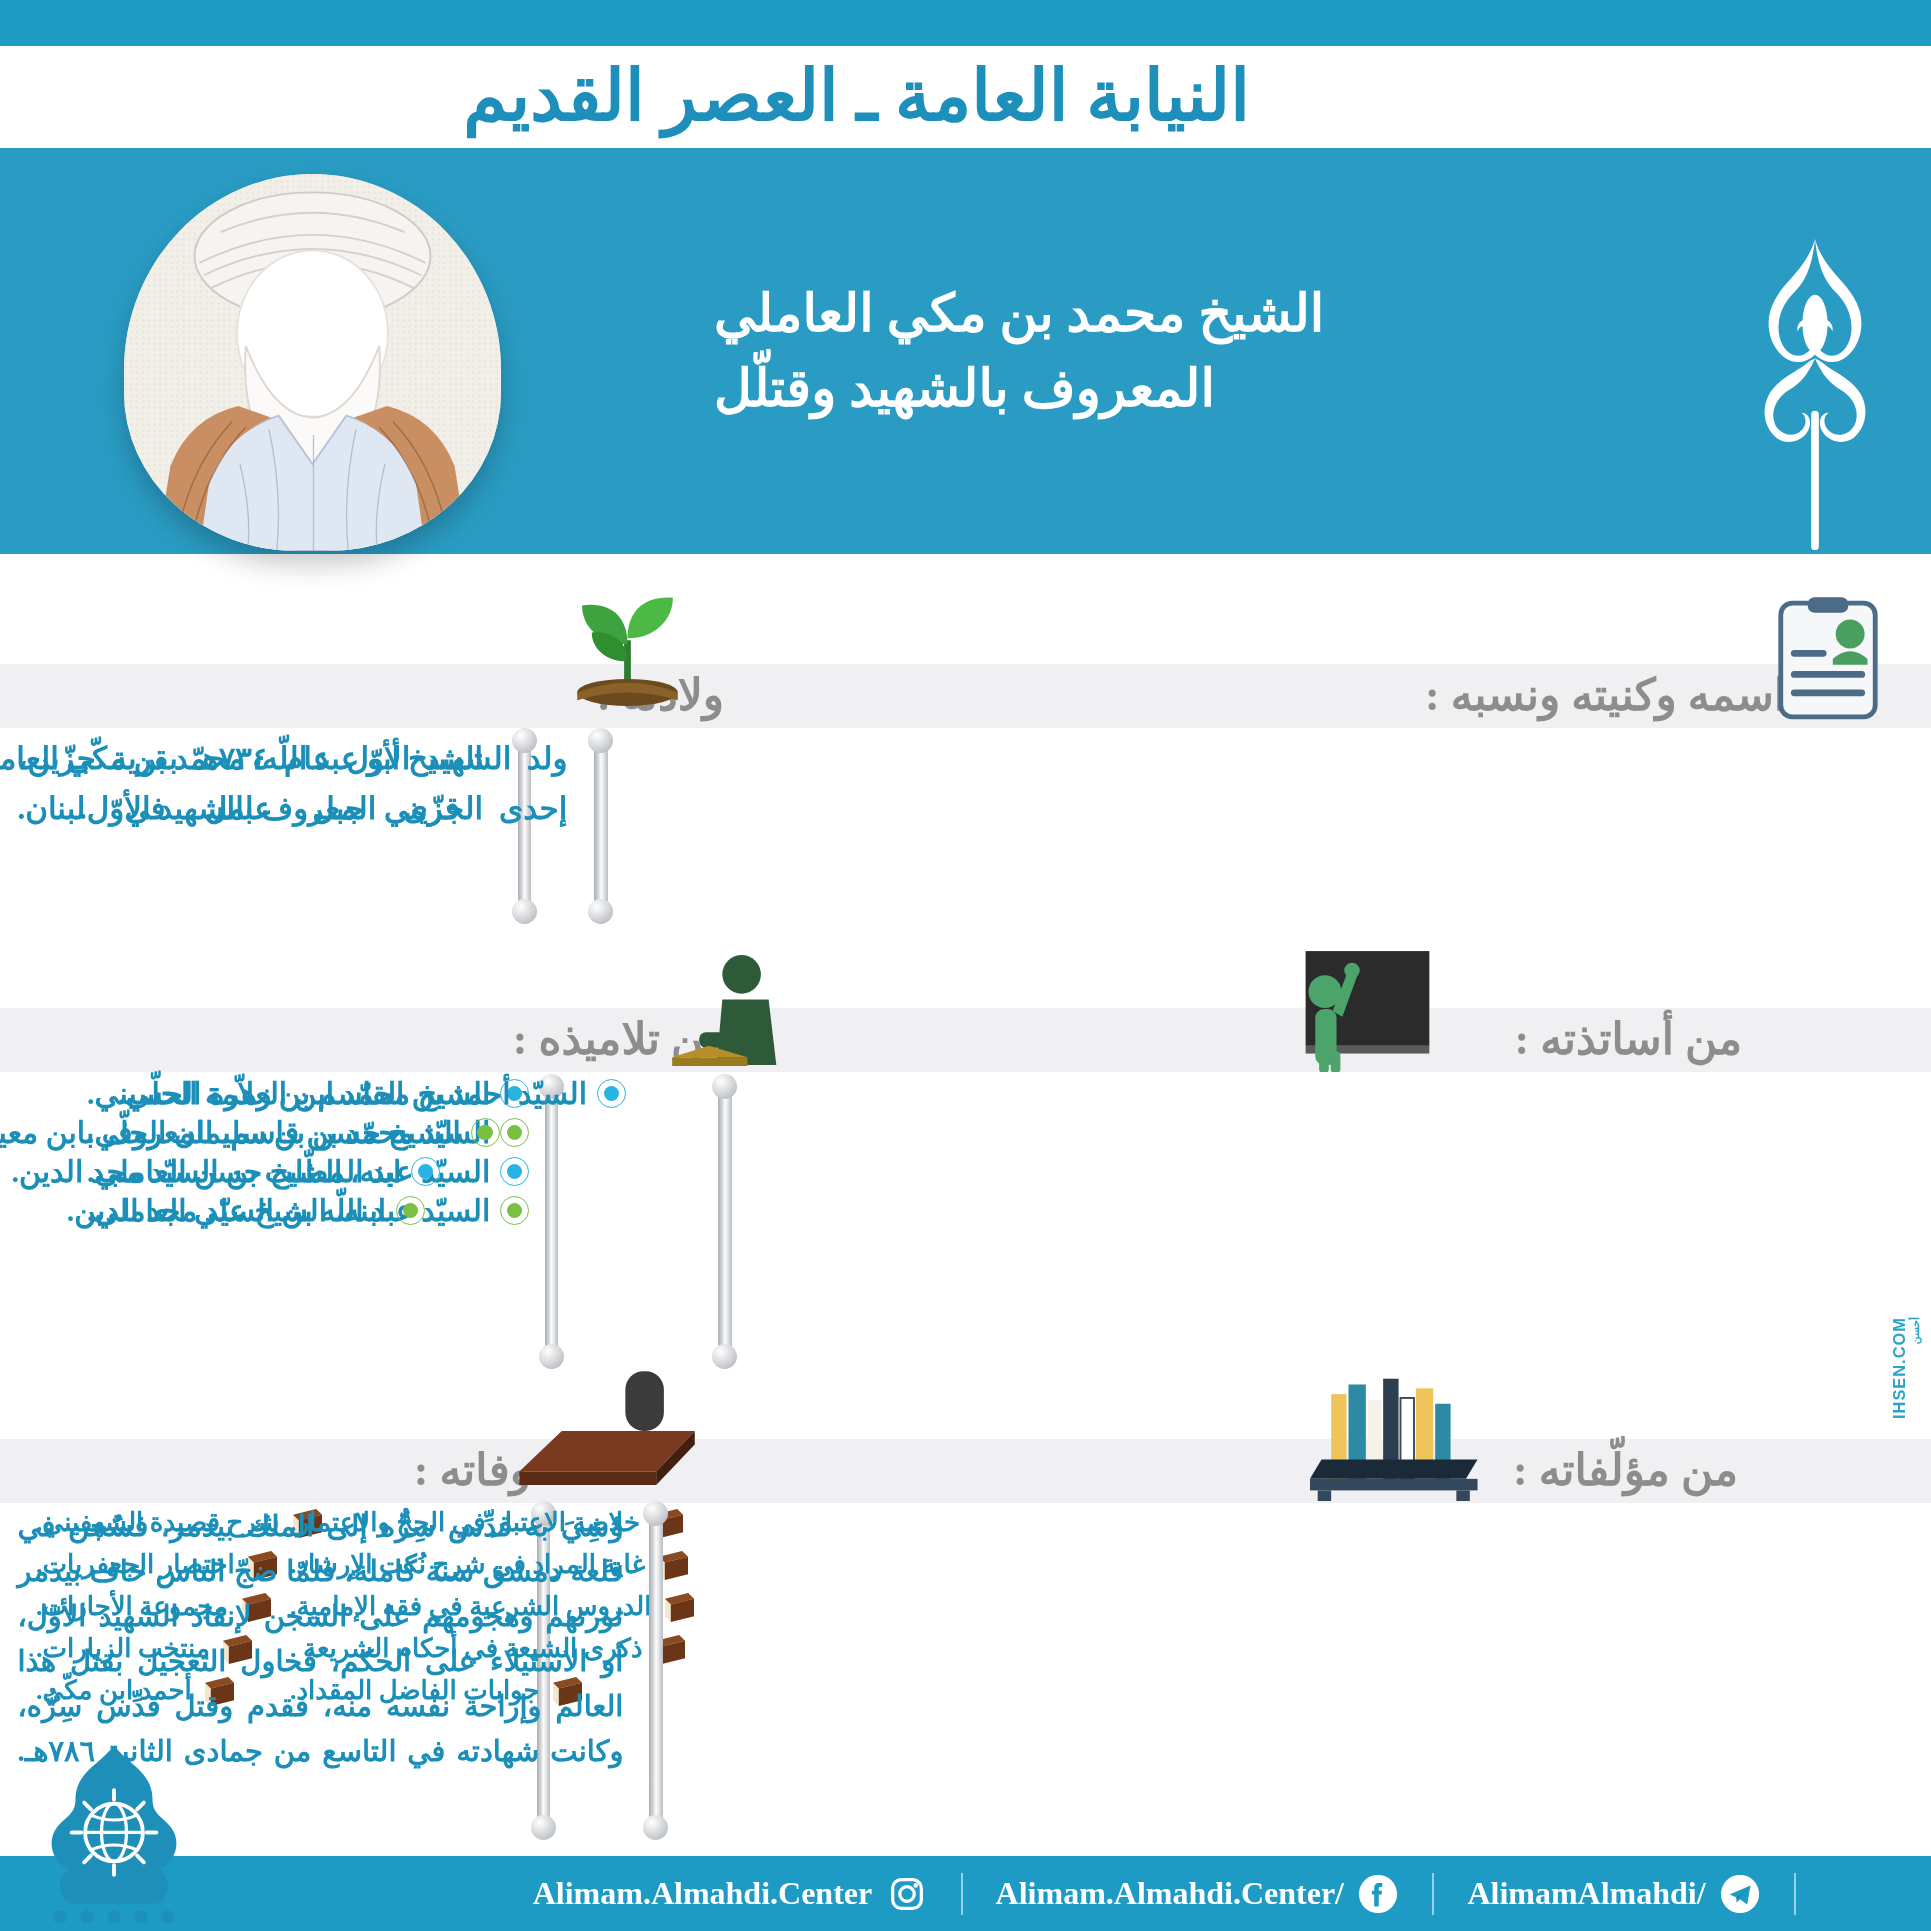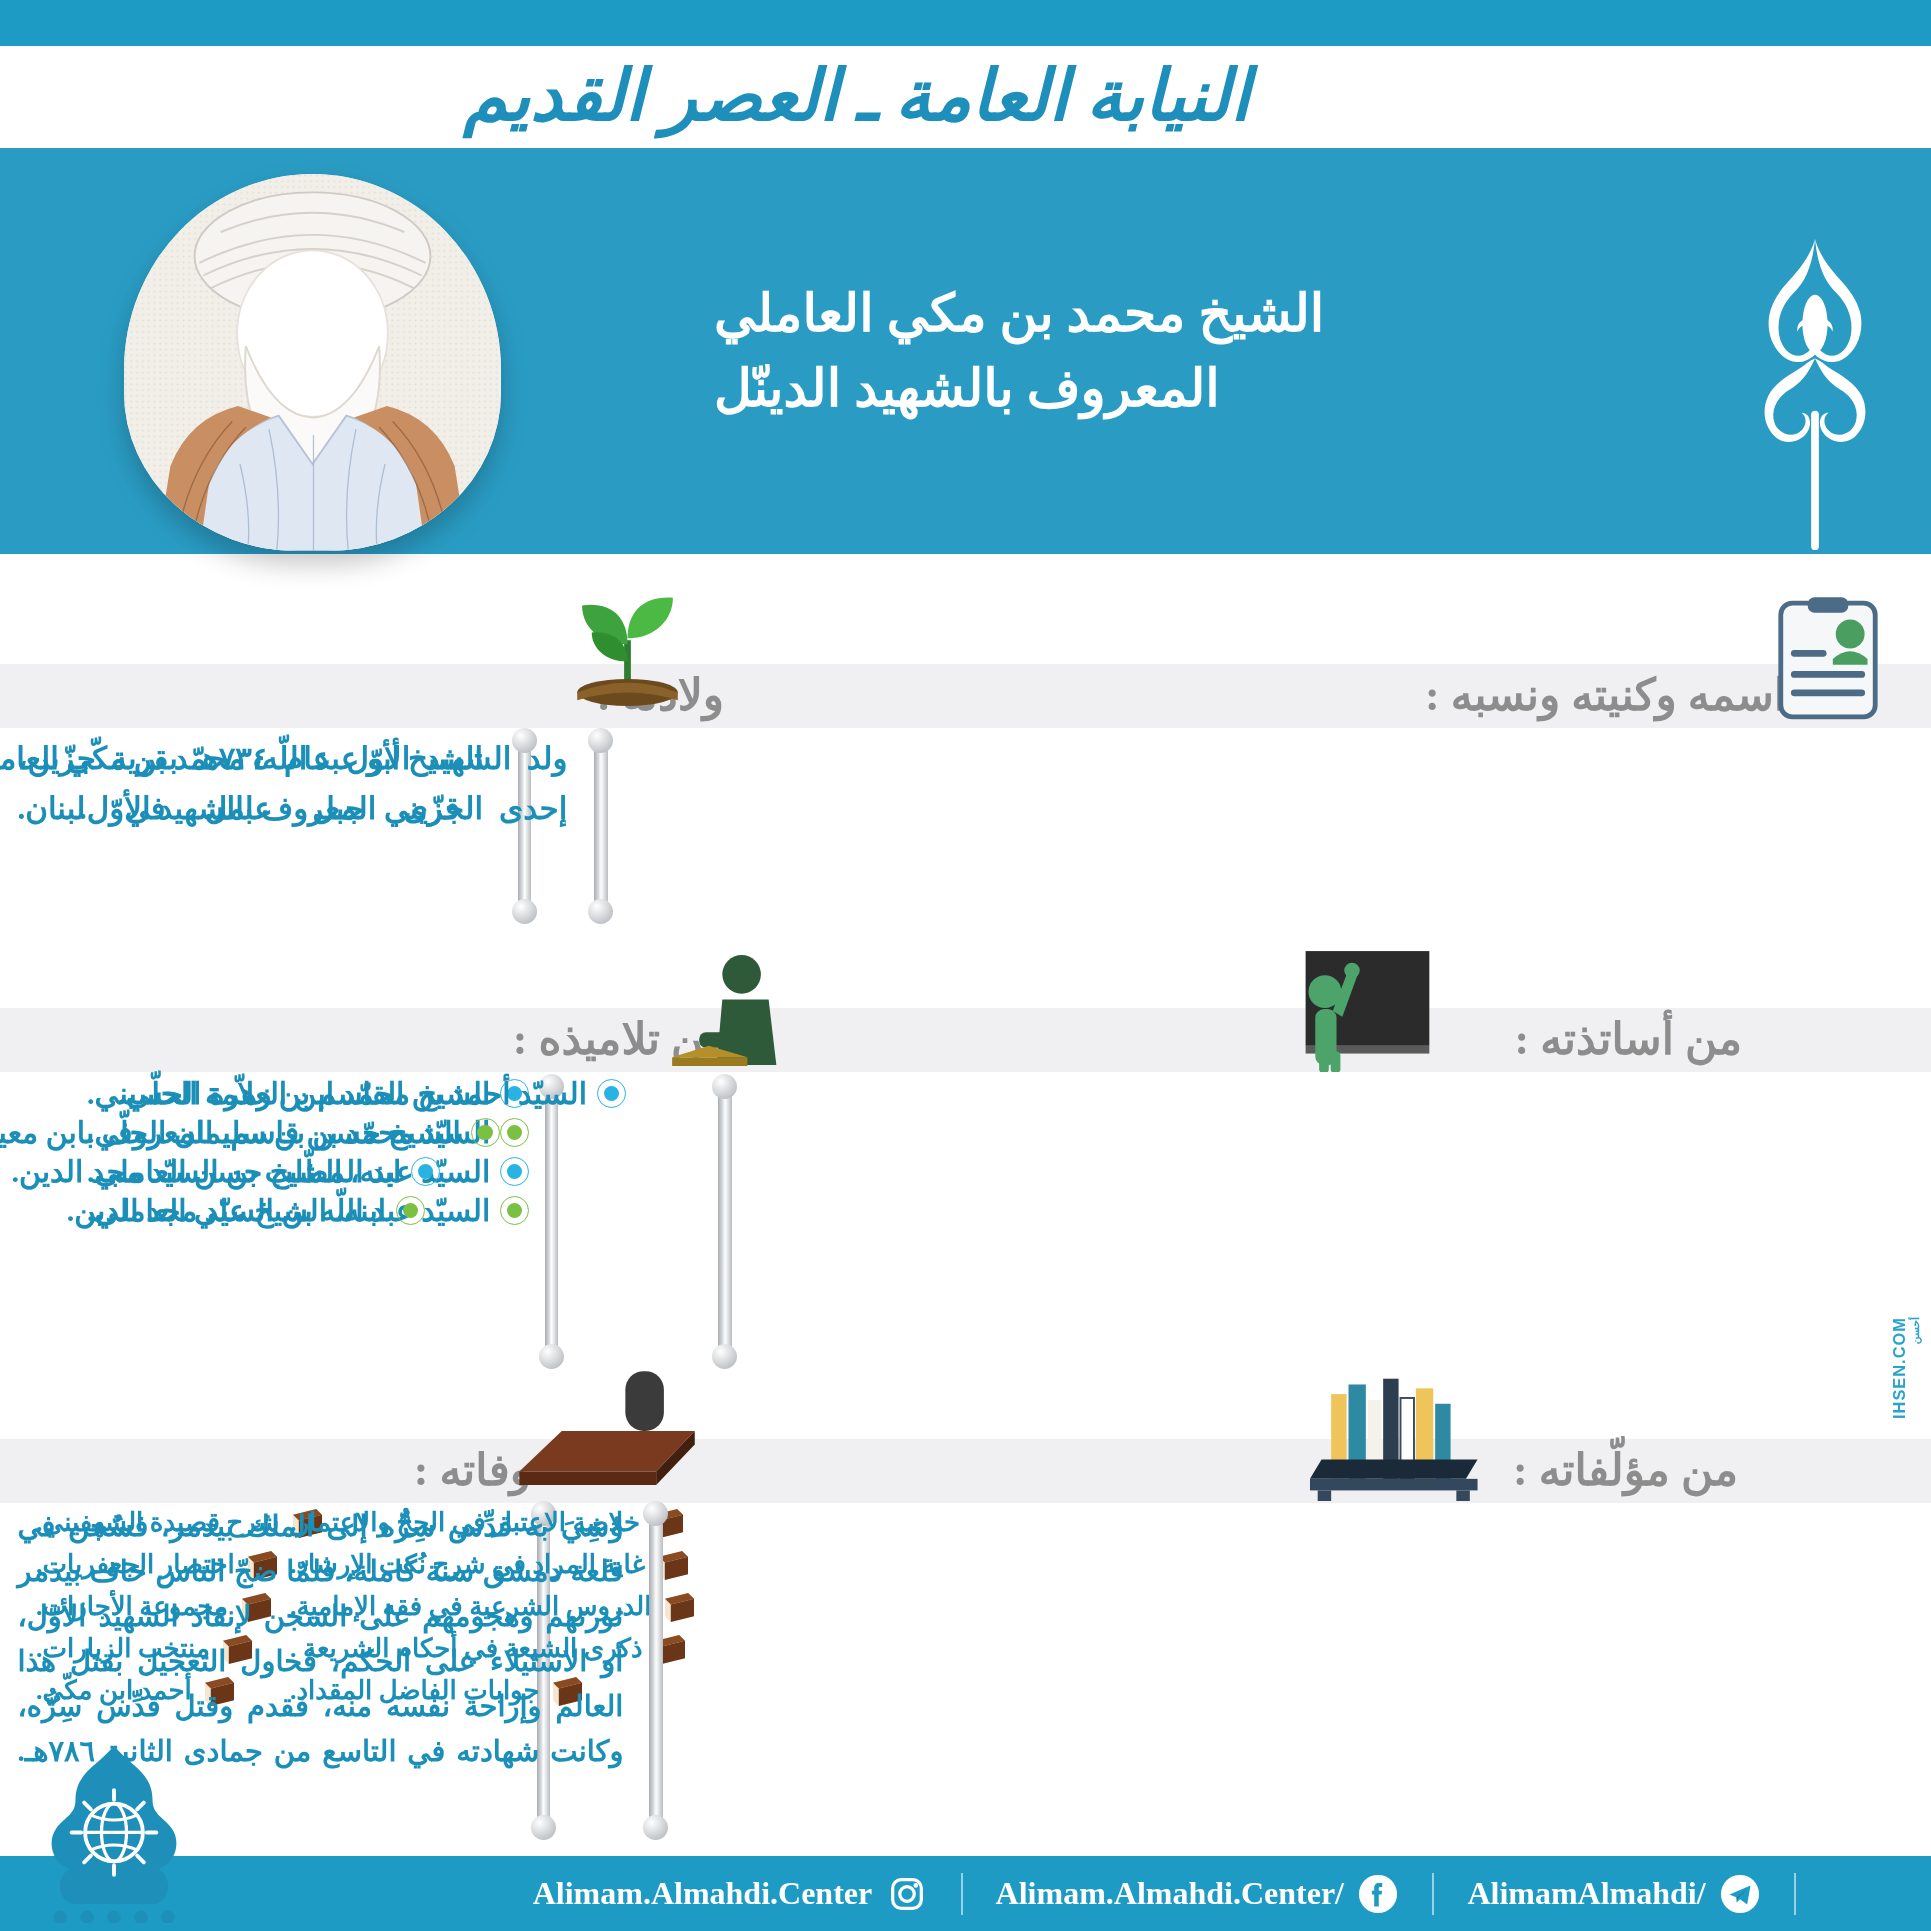--- a/index.html
+++ b/index.html
@@ -13,21 +13,21 @@
 
   
   .top-strip{
     position:absolute; left:0; top:0; width:1931px; height:46px;
     background:#1e9bc4;
   }
   
   .title-band{
     position:absolute; left:0; top:46px; width:1713px; height:101px;
     background:#ffffff;
-    display:flex; align-items:center; justify-content:center;font-style:italic;
+    display:flex; align-items:center; justify-content:center;
   }
   .title-band h1{
     font-size:71px; font-weight:bold; color:#1e8fba;
     letter-spacing:-1px; line-height:1; white-space:nowrap;
   }
 
   
   .header{
     position:absolute; left:0; top:148px; width:1931px; height:406px;
     background:#2a9cc4;
@@ -179,21 +179,21 @@
         <rect x="56" y="186" width="8" height="144" rx="4"></rect>
       </g>
     </svg>
   </div>
 
   <div class="header-inner">
     <div class="hdr-row">
       <span class="hdr-line">الشيخ محمد بن مكي العاملي</span>
     </div>
     <div class="hdr-row">
-      <span class="hdr-line">المعروف بالشهيد الدينّل</span>
+      <span class="hdr-line">المعروف بالشهيد وقتلّل</span>
     </div>
   </div>
 </div>
 
 <div class="portrait">
   <svg viewBox="0 0 390 390" width="377" height="377">
     <defs>
       <pattern id="hatch" width="6" height="6" patternUnits="userSpaceOnUse">
         <rect width="6" height="6" fill="#f2efe9"></rect>
         <circle cx="1.5" cy="1.5" r="1" fill="#e2ded6"></circle>

